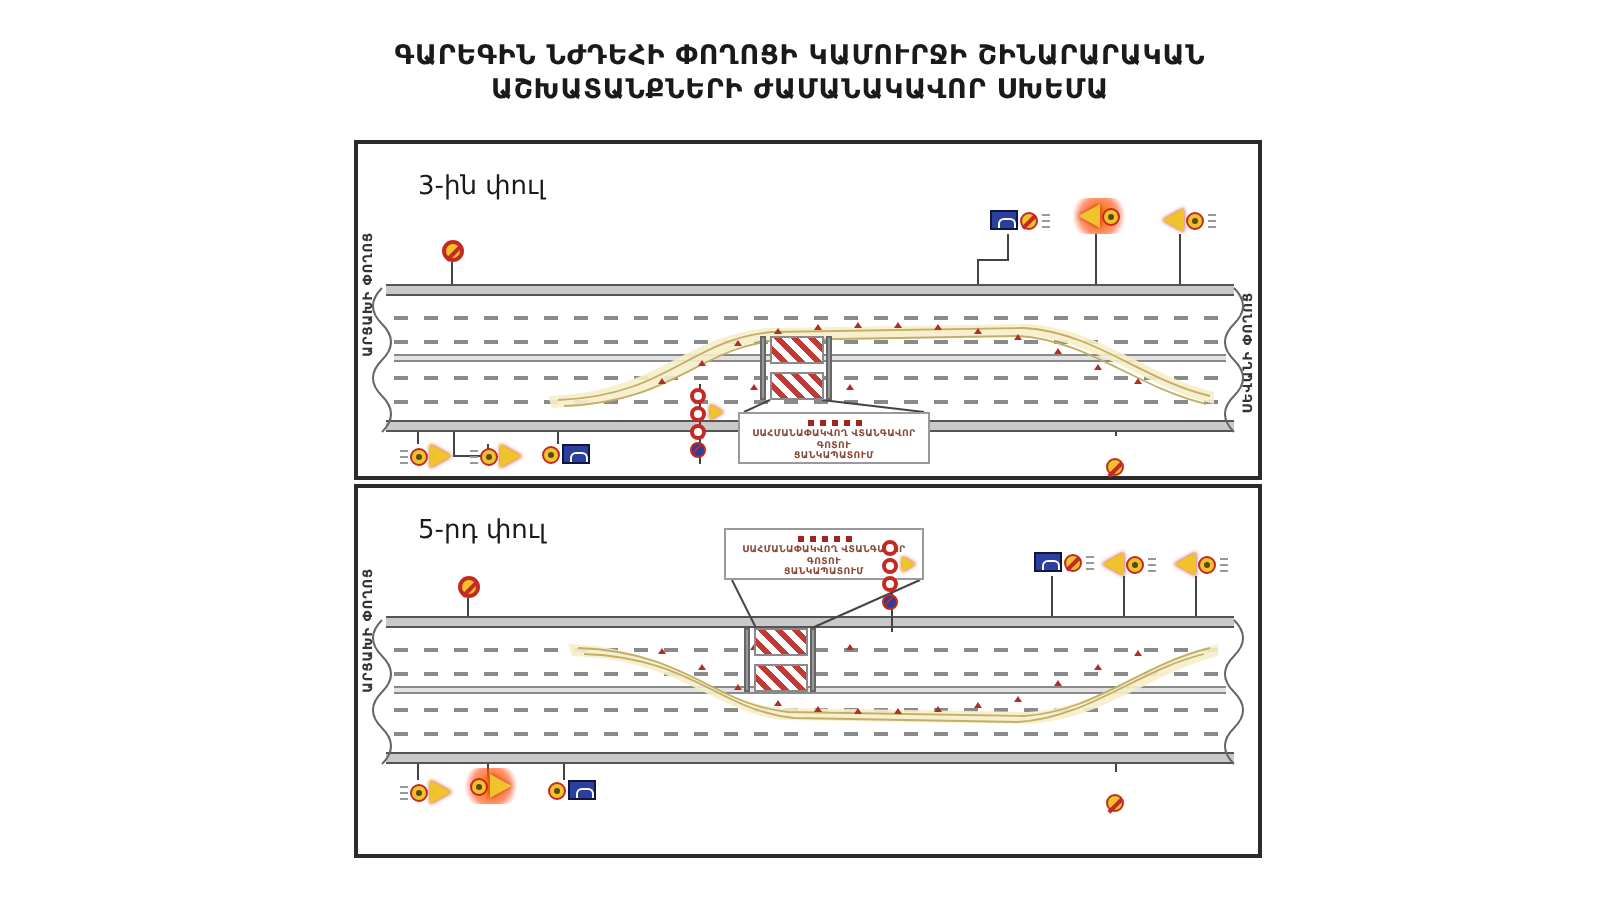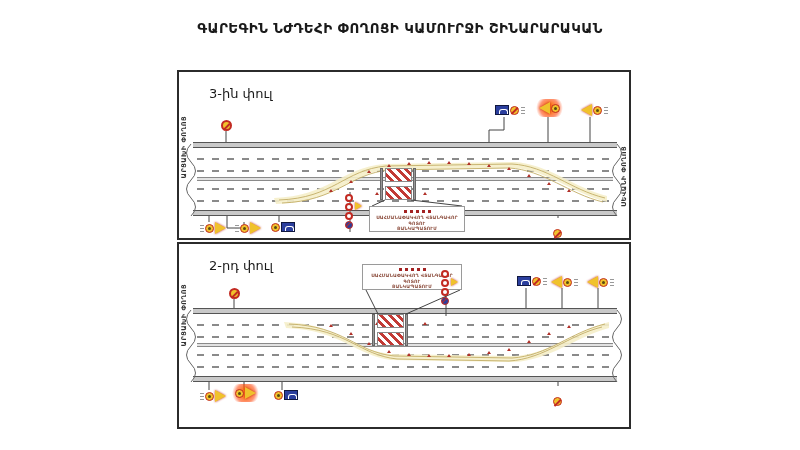--- a/index.html
+++ b/index.html
@@ -56,20 +56,21 @@
   .rring{width:8px;height:8px;border-radius:50%;background:#fff;border:2px solid #c22a22;box-sizing:border-box;}
   .ncirc{width:8px;height:8px;border-radius:50%;background:#2b3f9e;border:1.4px solid #c22a22;box-sizing:border-box;position:relative;}
   .ncirc::after{content:"";position:absolute;left:-1px;top:2.2px;width:7px;height:1.4px;background:#c22a22;transform:rotate(-45deg);}
   svg.ov{position:absolute;left:0;top:0;pointer-events:none;}
 </style>
 </head>
 <body>
 
 <div class="abs title">
   <div>ԳԱՐԵԳԻՆ ՆԺԴԵՀԻ ՓՈՂՈՑԻ ԿԱՄՈՒՐՋԻ ՇԻՆԱՐԱՐԱԿԱՆ</div>
+  <div>ԱՇԽԱՏԱՆՔՆԵՐԻ ԺԱՄԱՆԱԿԱՎՈՐ ՍԽԵՄԱ</div>
 </div>
 
 <div id="panel1" class="abs panel">
   <div class="abs phase">3-ին փուլ</div>
   <div class="abs street" style="left:1px;top:44px;">ԱՐՑԱԽԻ ՓՈՂՈՑ</div>
   <div class="abs street" style="right:1px;top:74px;">ՍԵՎԱՆԻ ՓՈՂՈՑ</div>
 
   <div class="abs road" style="top:70px;height:74px;">
     <div class="abs walk" style="top:0;"></div>
     <div class="abs dash" style="top:16px;"></div>
@@ -189,21 +190,21 @@
       </span>
     <span class="brect"></span>
   </div>
 
   <div class="abs circ small" style="left:374px;top:146px;">
       <span class="slash"></span>
     </div>
 </div>
 
 <div id="panel2" class="abs panel">
-  <div class="abs phase">2-րդ փուլ</div>
+  <div class="abs phase">5-րդ փուլ</div>
   <div class="abs street" style="left:1px;top:40px;">ԱՐՑԱԽԻ ՓՈՂՈՑ</div>
 
   <div class="abs road" style="top:64px;height:74px;">
     <div class="abs walk" style="top:0;"></div>
     <div class="abs dash" style="top:16px;"></div>
     <div class="abs dash" style="top:28px;"></div>
     <div class="abs median" style="top:35px;"></div>
     <div class="abs dash" style="top:46px;"></div>
     <div class="abs dash" style="top:58px;"></div>
     <div class="abs walk" style="top:68px;"></div>

